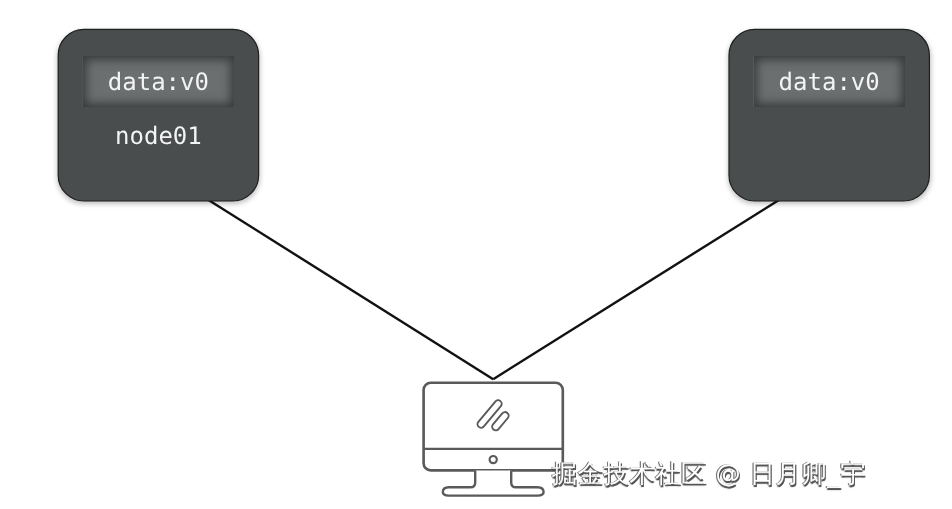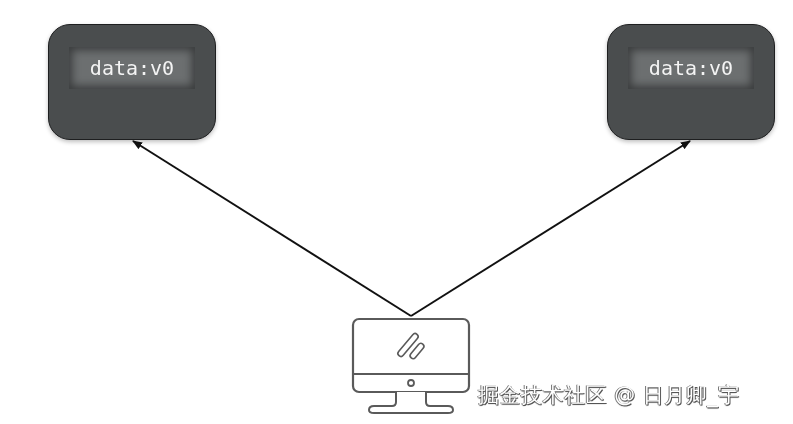--- a/index.html
+++ b/index.html
@@ -5,21 +5,21 @@
     html, body { margin: 0; padding: 0; }
     body {
       width: 793px; height: 424px;
       background: #ffffff;
       position: relative;
       overflow: hidden;
       font-family: "DejaVu Sans", sans-serif;
     }
     .node {
       position: absolute;
-      width: 168px; height: 116px;
+      width: 168px; height: 144px;
       background: #4a4d4e;
       border: 1.5px solid #1e1f20;
       border-radius: 22px;
       box-sizing: border-box;
       box-shadow: 0 2px 4px rgba(0,0,0,0.25);
     }
     .node .data-box {
       position: absolute;
       left: 20px; top: 22px;
       width: 126px; height: 42px;
@@ -37,21 +37,21 @@
       color: #f4f4f4;
       font-family: "DejaVu Sans Mono", monospace;
       font-size: 20px;
     }
     #node01 { left: 48px; top: 24px; }
     #node02 { left: 607px; top: 24px; }
     svg.edges { position: absolute; left: 0; top: 0; }
     .monitor { position: absolute; left: 350px; top: 316px; }
     .watermark {
       position: absolute;
-      left: 478px; top: 381px;
+      left: 460px; top: 381px;
       font-size: 21px;
       color: #ffffff;
       letter-spacing: 0.5px;
       text-shadow: 1px 1px 0 #555, -1px 0 0 #777, 0 1px 1px #444;
       white-space: nowrap;
     }
   </style>
 </head>
 <body>
 
@@ -60,20 +60,21 @@
     <marker id="arrowhead" markerWidth="10" markerHeight="8" refX="9" refY="4" orient="auto" markerUnits="userSpaceOnUse">
       <path d="M0,0 L10,4 L0,8 Z" fill="#111111"></path>
     </marker>
   </defs>
   <line x1="411" y1="316" x2="133" y2="141" stroke="#111111" stroke-width="2" marker-end="url(#arrowhead)"></line>
   <line x1="411" y1="316" x2="690" y2="141" stroke="#111111" stroke-width="2" marker-end="url(#arrowhead)"></line>
 </svg>
 
 <div class="node" id="node01">
   <div class="data-box">data:v0</div>
+  <div class="node-label">node01</div>
 </div>
 
 <div class="node" id="node02">
   <div class="data-box">data:v0</div>
 </div>
 
 <svg class="monitor" width="122" height="100" viewBox="0 0 122 100">
 
   <rect x="3" y="3" width="116" height="73" rx="6" ry="6" fill="#ffffff" stroke="#5a5a5a" stroke-width="2.2"></rect>
 

